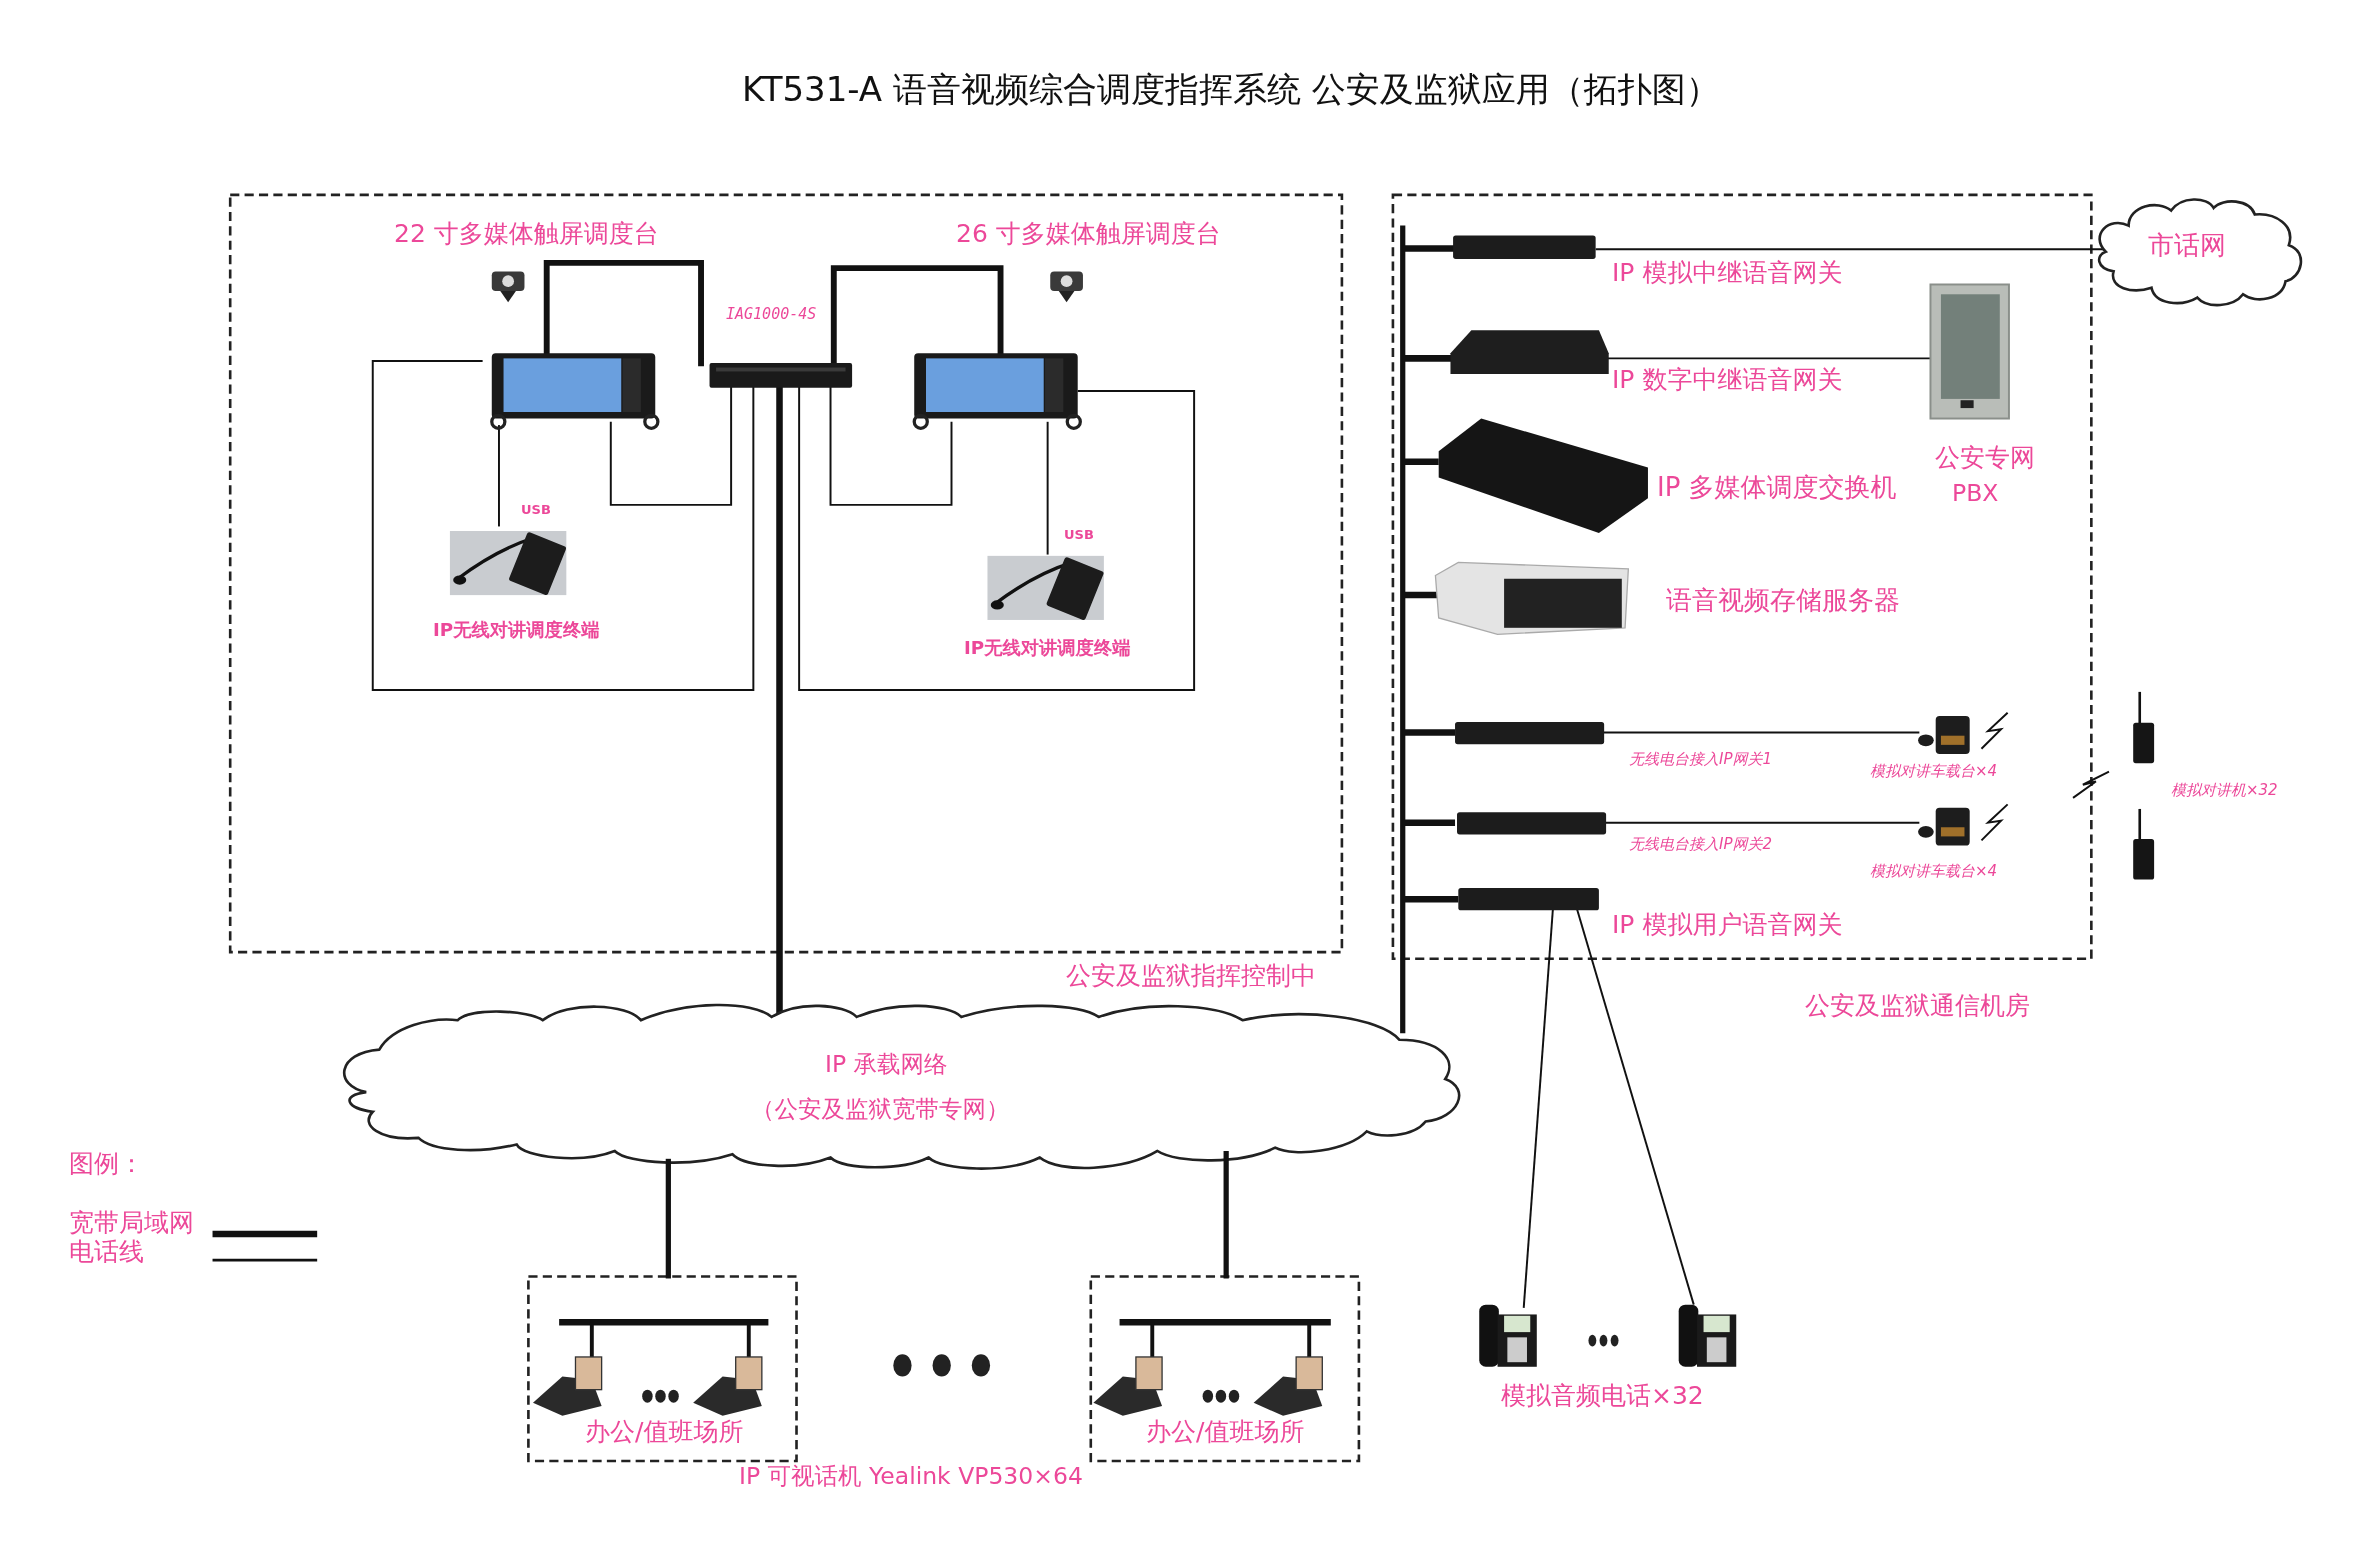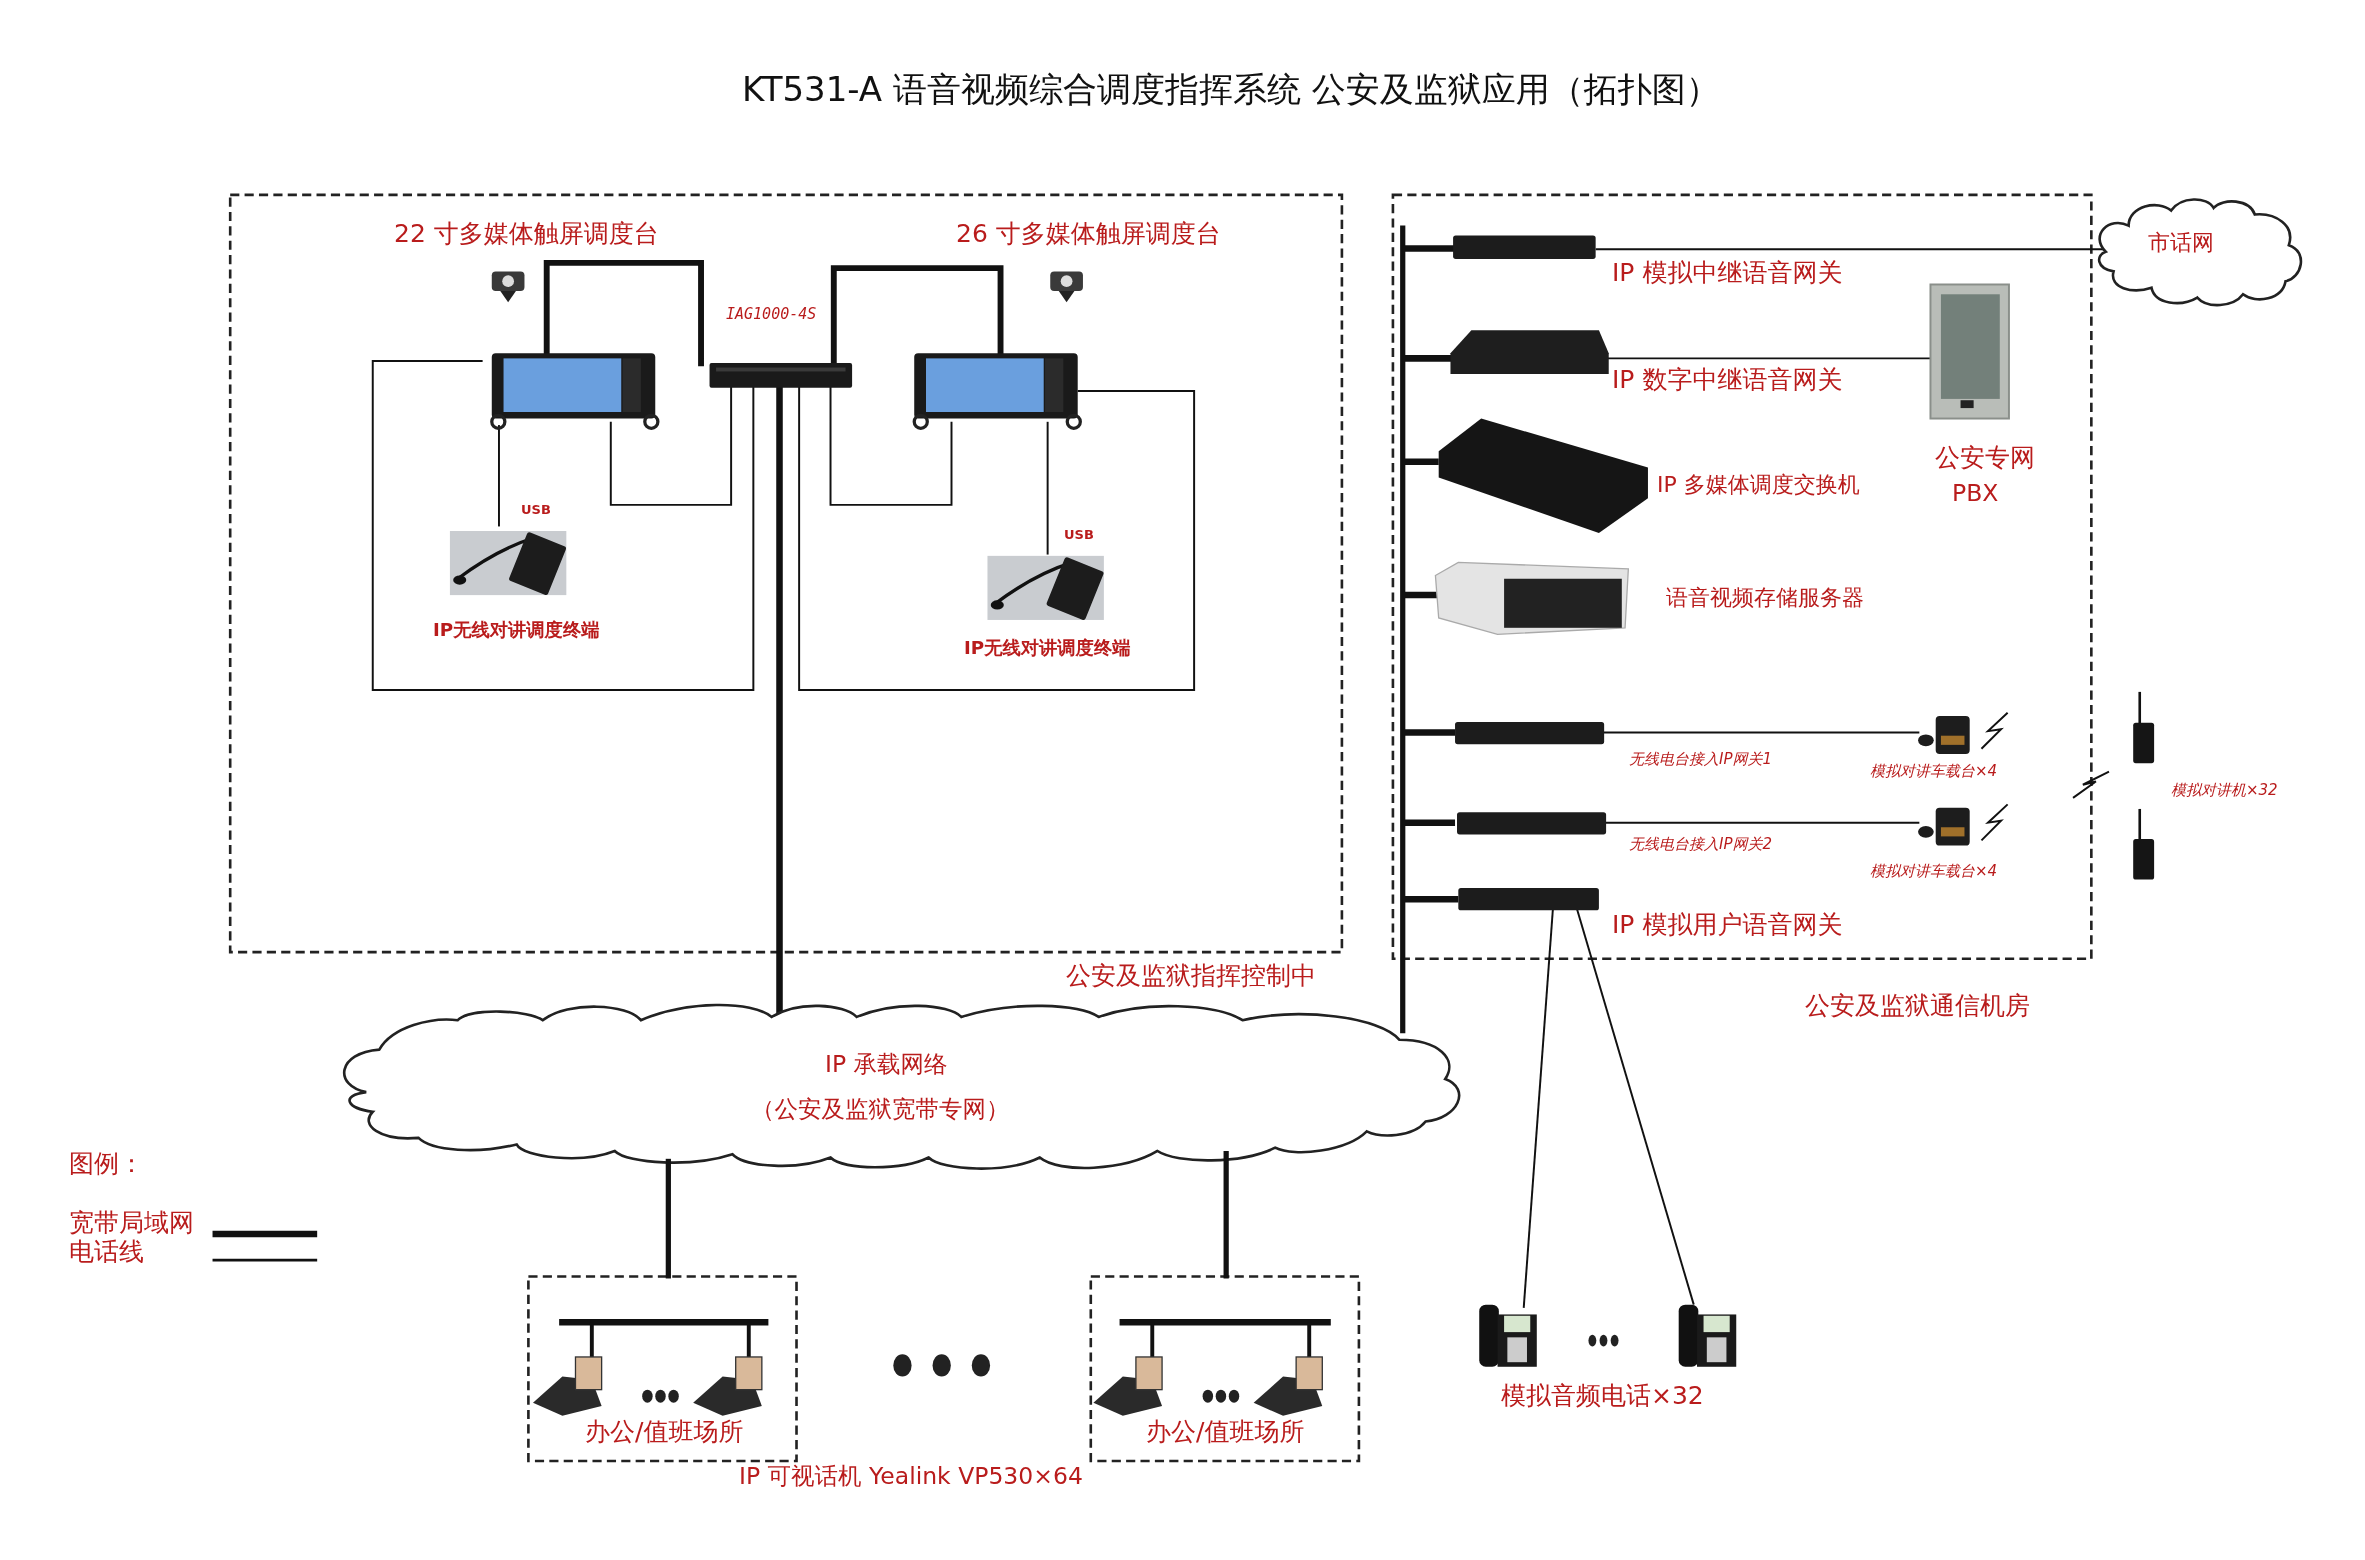--- a/index.html
+++ b/index.html
@@ -1,20 +1,20 @@
 <!DOCTYPE html>
 <html style="font-size:10.5px"><head>
 <meta charset="utf-8">
 <style>
   html,body{margin:0;padding:0;background:#ffffff;}
   body{width:2366px;height:1561px;position:relative;overflow:hidden;font-family:"DejaVu Sans","Liberation Sans",sans-serif;color:#222;}
   svg#diagram{position:absolute;left:0;top:0;width:2366px;height:1561px;}
-  .lbl{position:absolute;white-space:nowrap;color:#b91c1c;line-height:1;}
+  .lbl{position:absolute;white-space:nowrap;color:#ec4899;line-height:1;}
   .title{font-size:34px;color:#111;}
-  .l40{font-size:22px;}
+  .l40{font-size:26px;}
   .l38{font-size:25px;}
   .l36{font-size:23.5px;}
   .l32{font-size:15px;font-style:italic;}
   .l30{font-size:13px;font-weight:bold;}
   .mono{font-family:"DejaVu Sans Mono","Liberation Mono",monospace;}
 </style>
 </head>
 <body>
 
 <svg id="diagram" viewBox="0 0 3618 2387" xmlns="http://www.w3.org/2000/svg">

